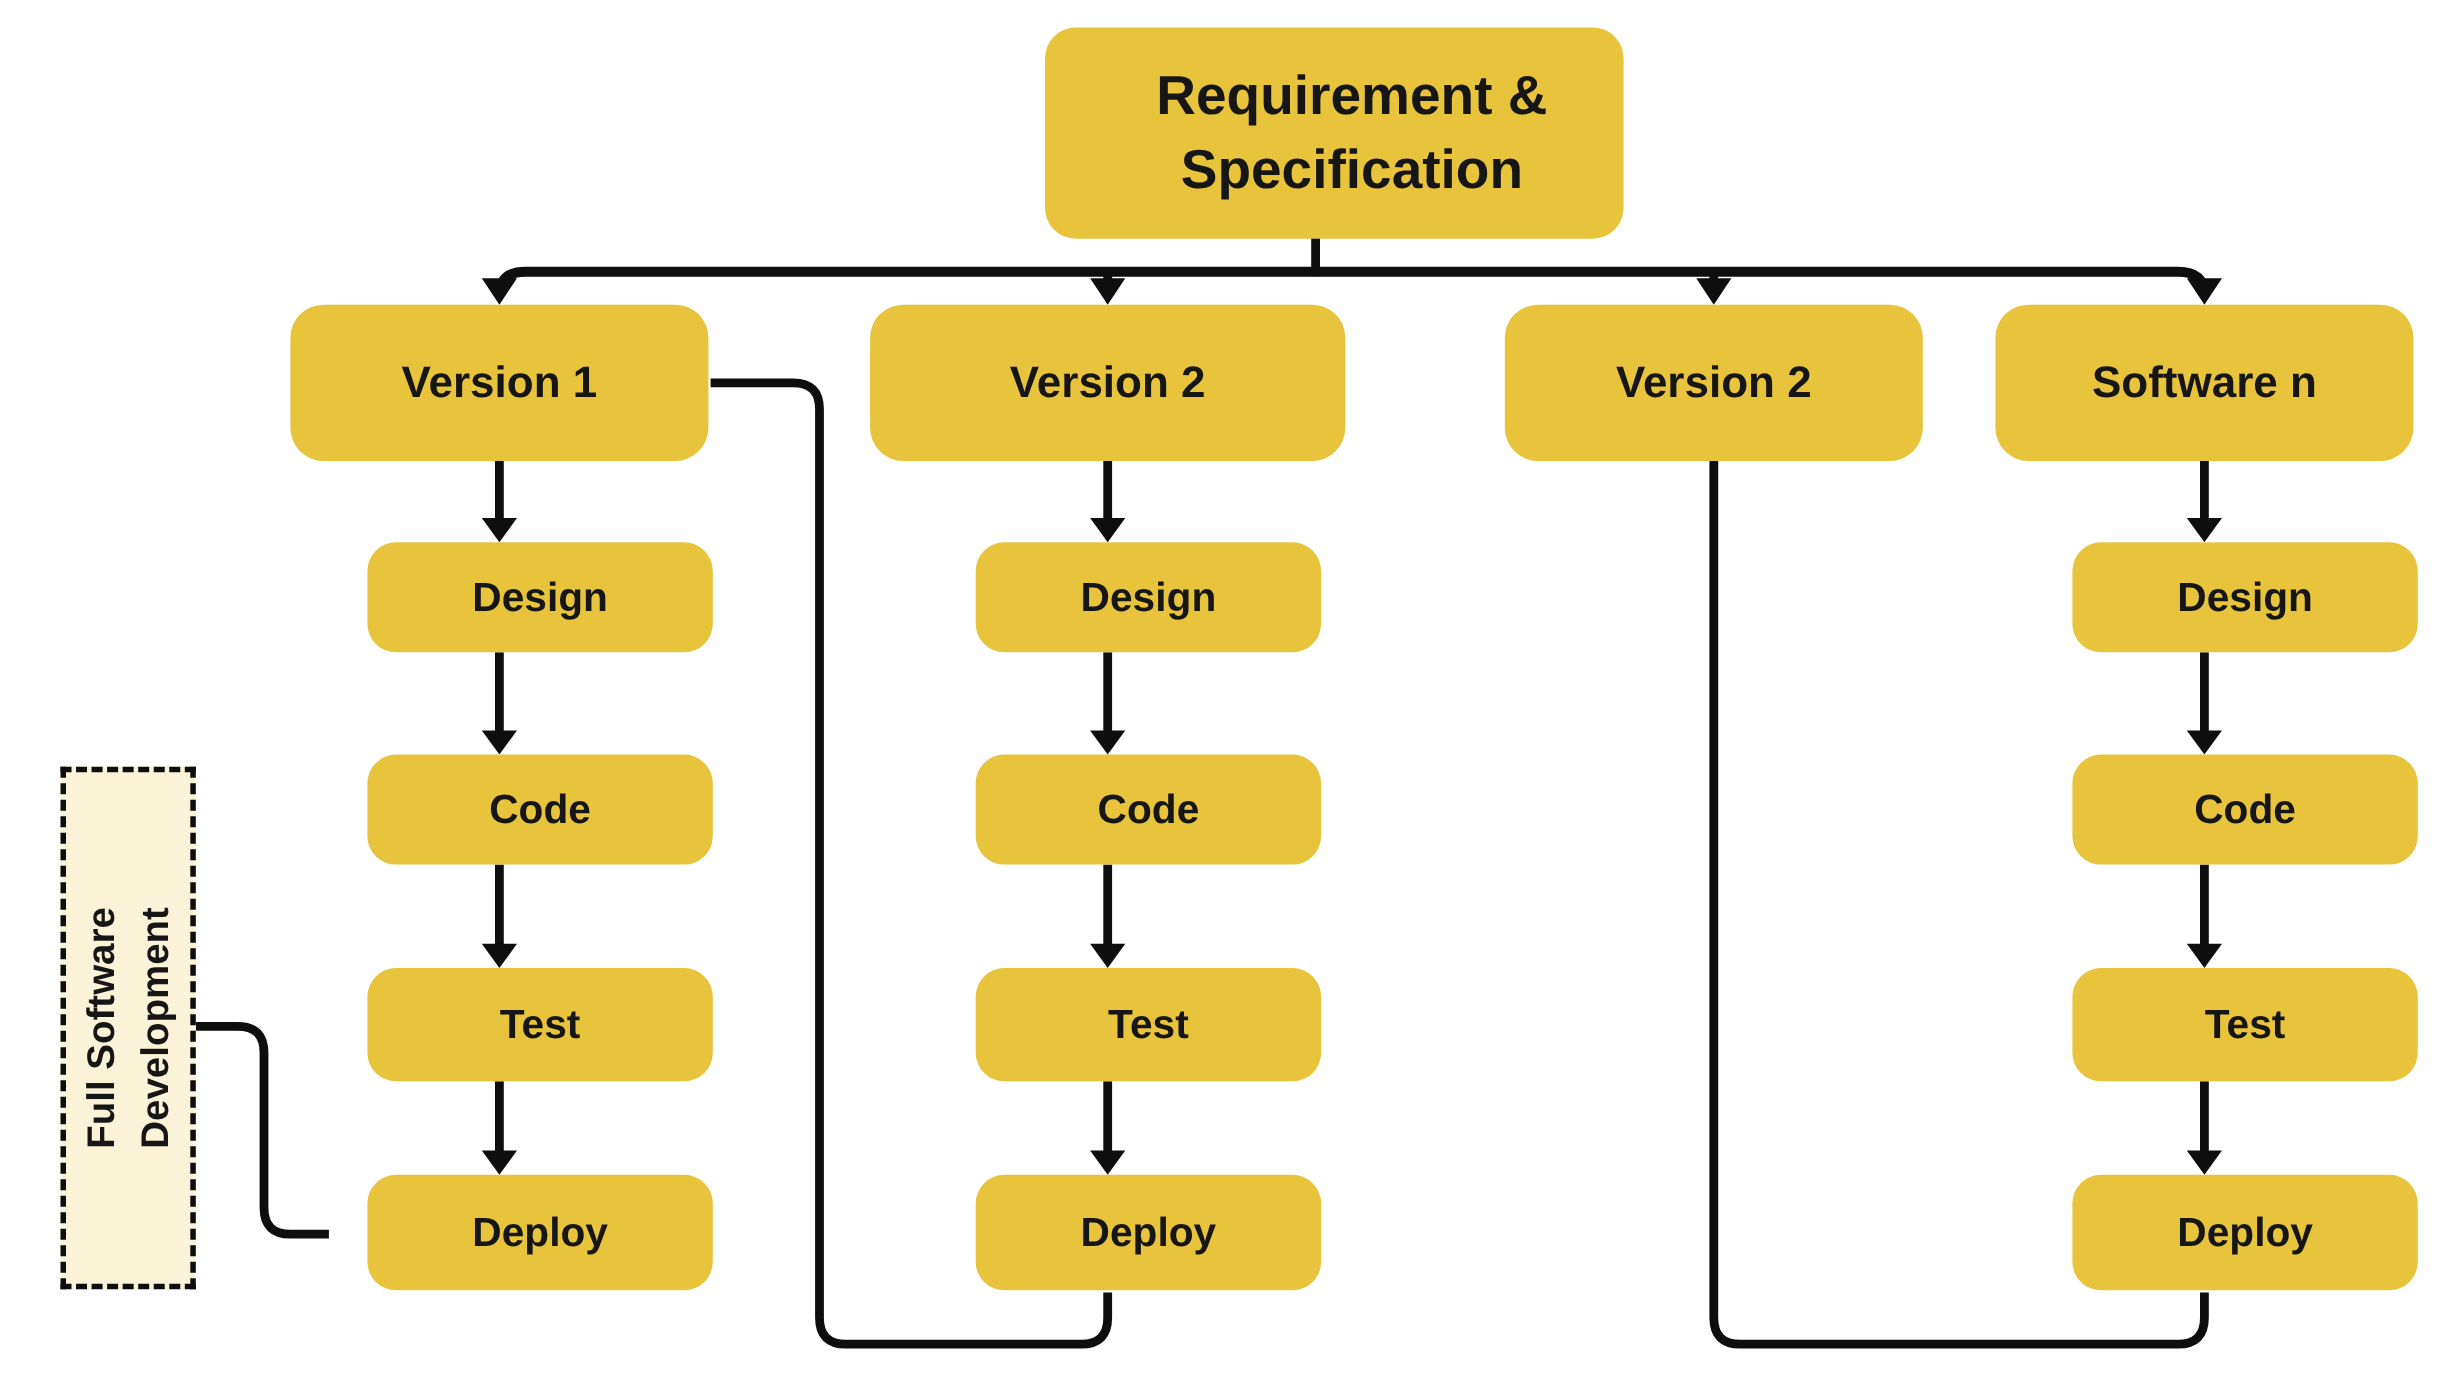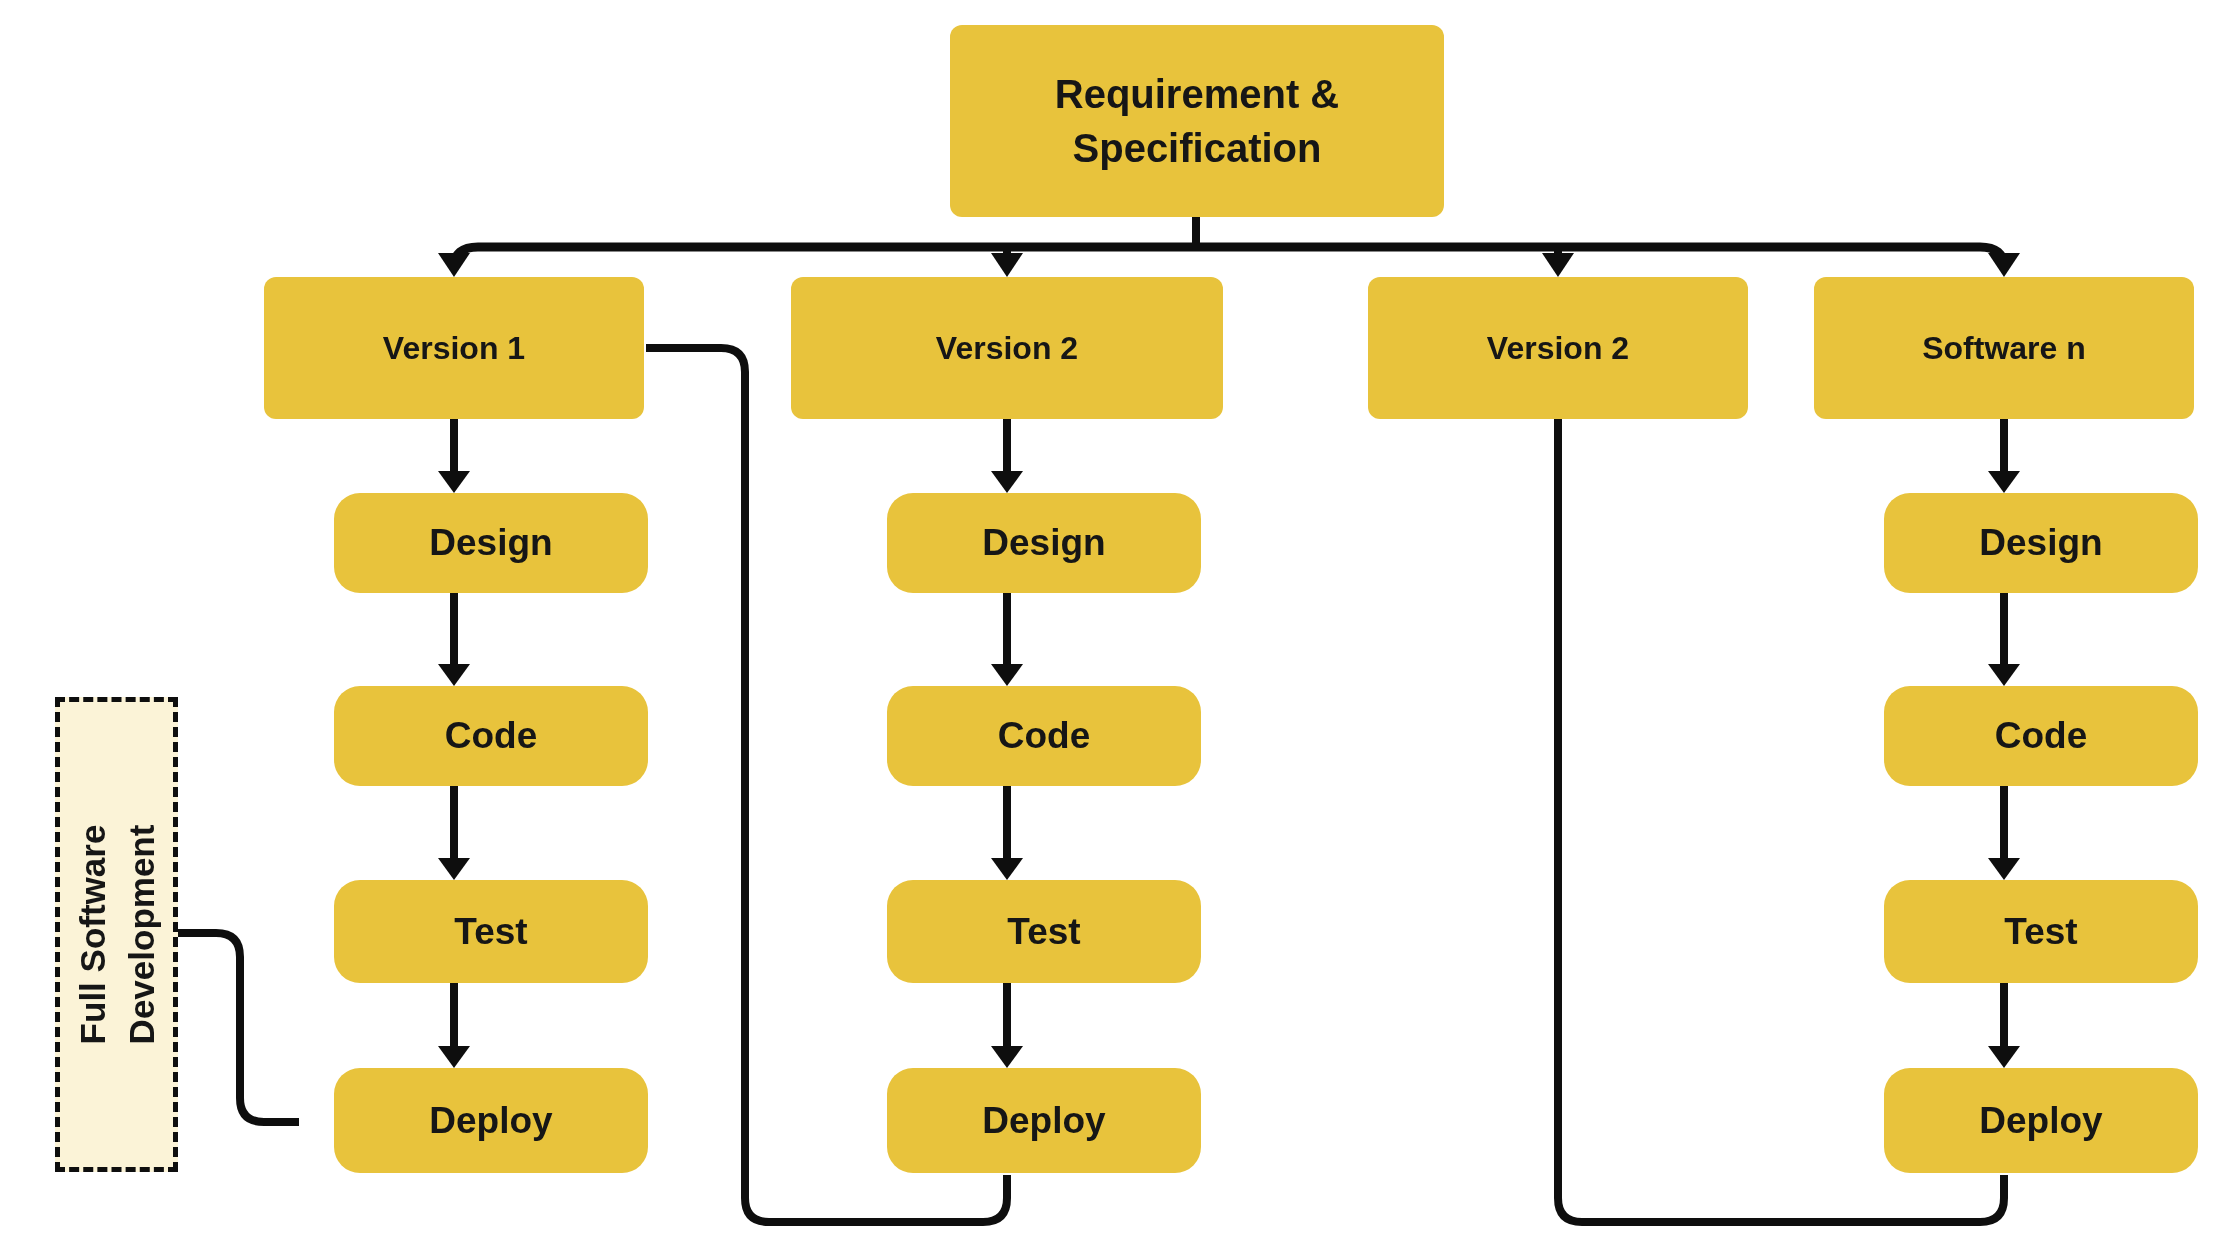--- a/index.html
+++ b/index.html
@@ -21,23 +21,23 @@
   #connectors{position:absolute;left:0;top:0;width:2240px;height:1260px;}
   #connectors path{fill:none;stroke:var(--line);}
   #connectors path.rail{stroke-width:9px;}
   #connectors path.stem{stroke-width:8px;}
   #connectors path.loop{stroke-width:8px;}
   #connectors polygon{fill:var(--line);stroke:none;}
   .node{
     position:absolute;display:flex;align-items:center;justify-content:center;
     background:var(--node-fill);font-weight:700;color:var(--text);text-align:center;
   }
-  .node.big{border-radius:12px;font-size:32px;}
+  .node.big{border-radius:30px;font-size:40px;}
   .node.small{border-radius:26px;font-size:37px;margin-left:37px;}
-  .node.root{border-radius:12px;font-size:40px;line-height:1.35;white-space:pre-line;}
+  .node.root{border-radius:28px;font-size:50px;line-height:1.35;white-space:pre-line;padding-left:32px;}
   .annotation-box{
     position:absolute;left:55px;top:697px;width:123px;height:475px;
     background:var(--annotation-fill);border:5px dashed var(--line);box-sizing:border-box;
   }
   .annotation-label{
     position:absolute;left:-121px;top:873px;width:475px;height:123px;
     display:flex;flex-direction:column;align-items:center;justify-content:center;
     transform:rotate(-90deg);
     font-size:35px;font-weight:700;line-height:1.4;text-align:center;color:var(--text);
   }

